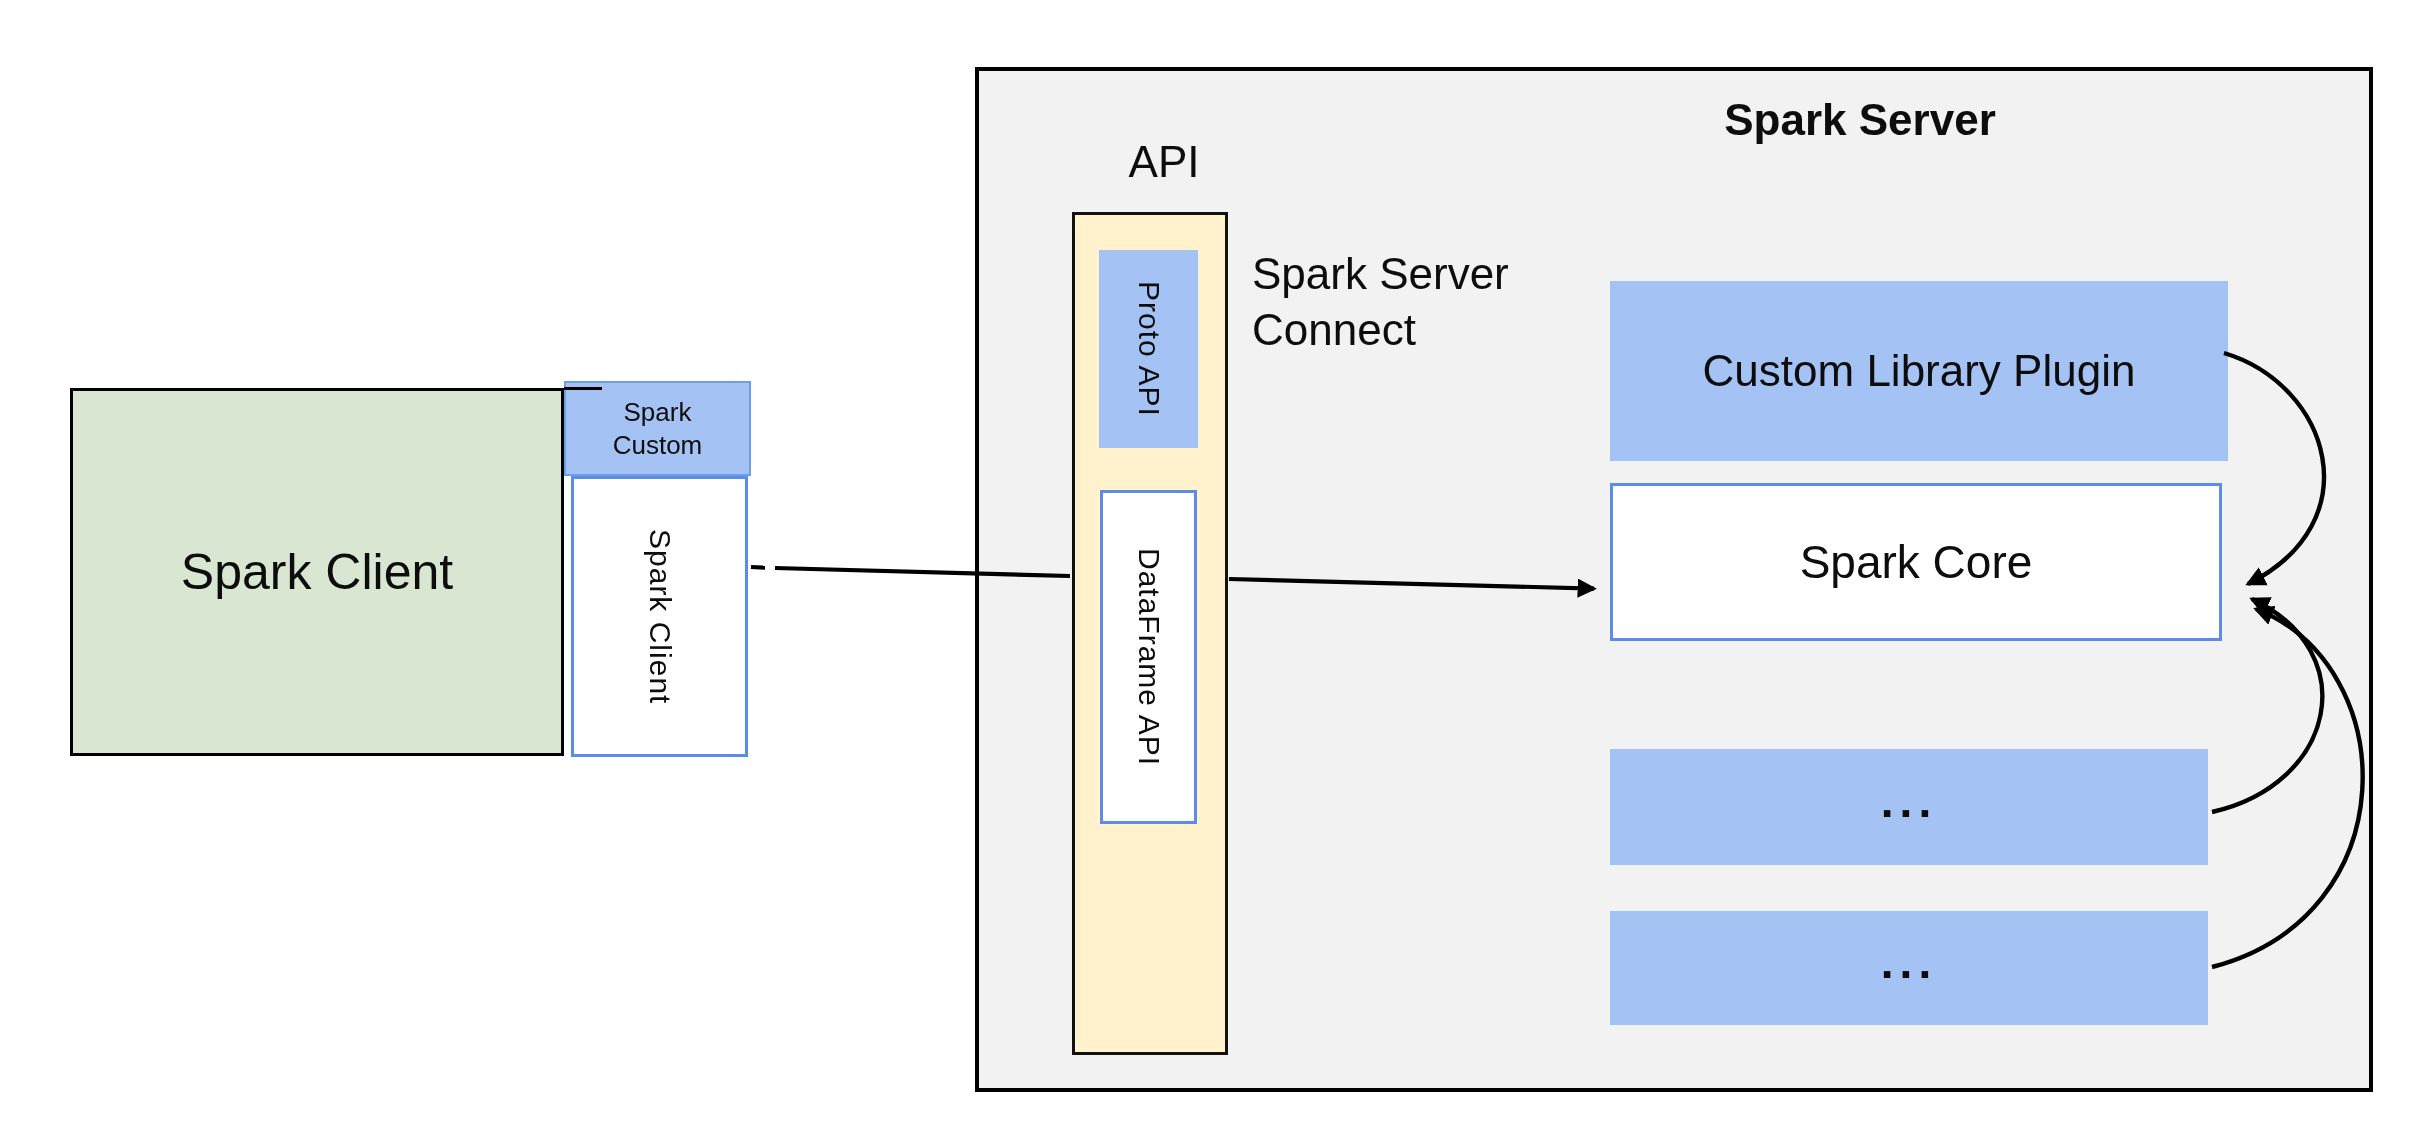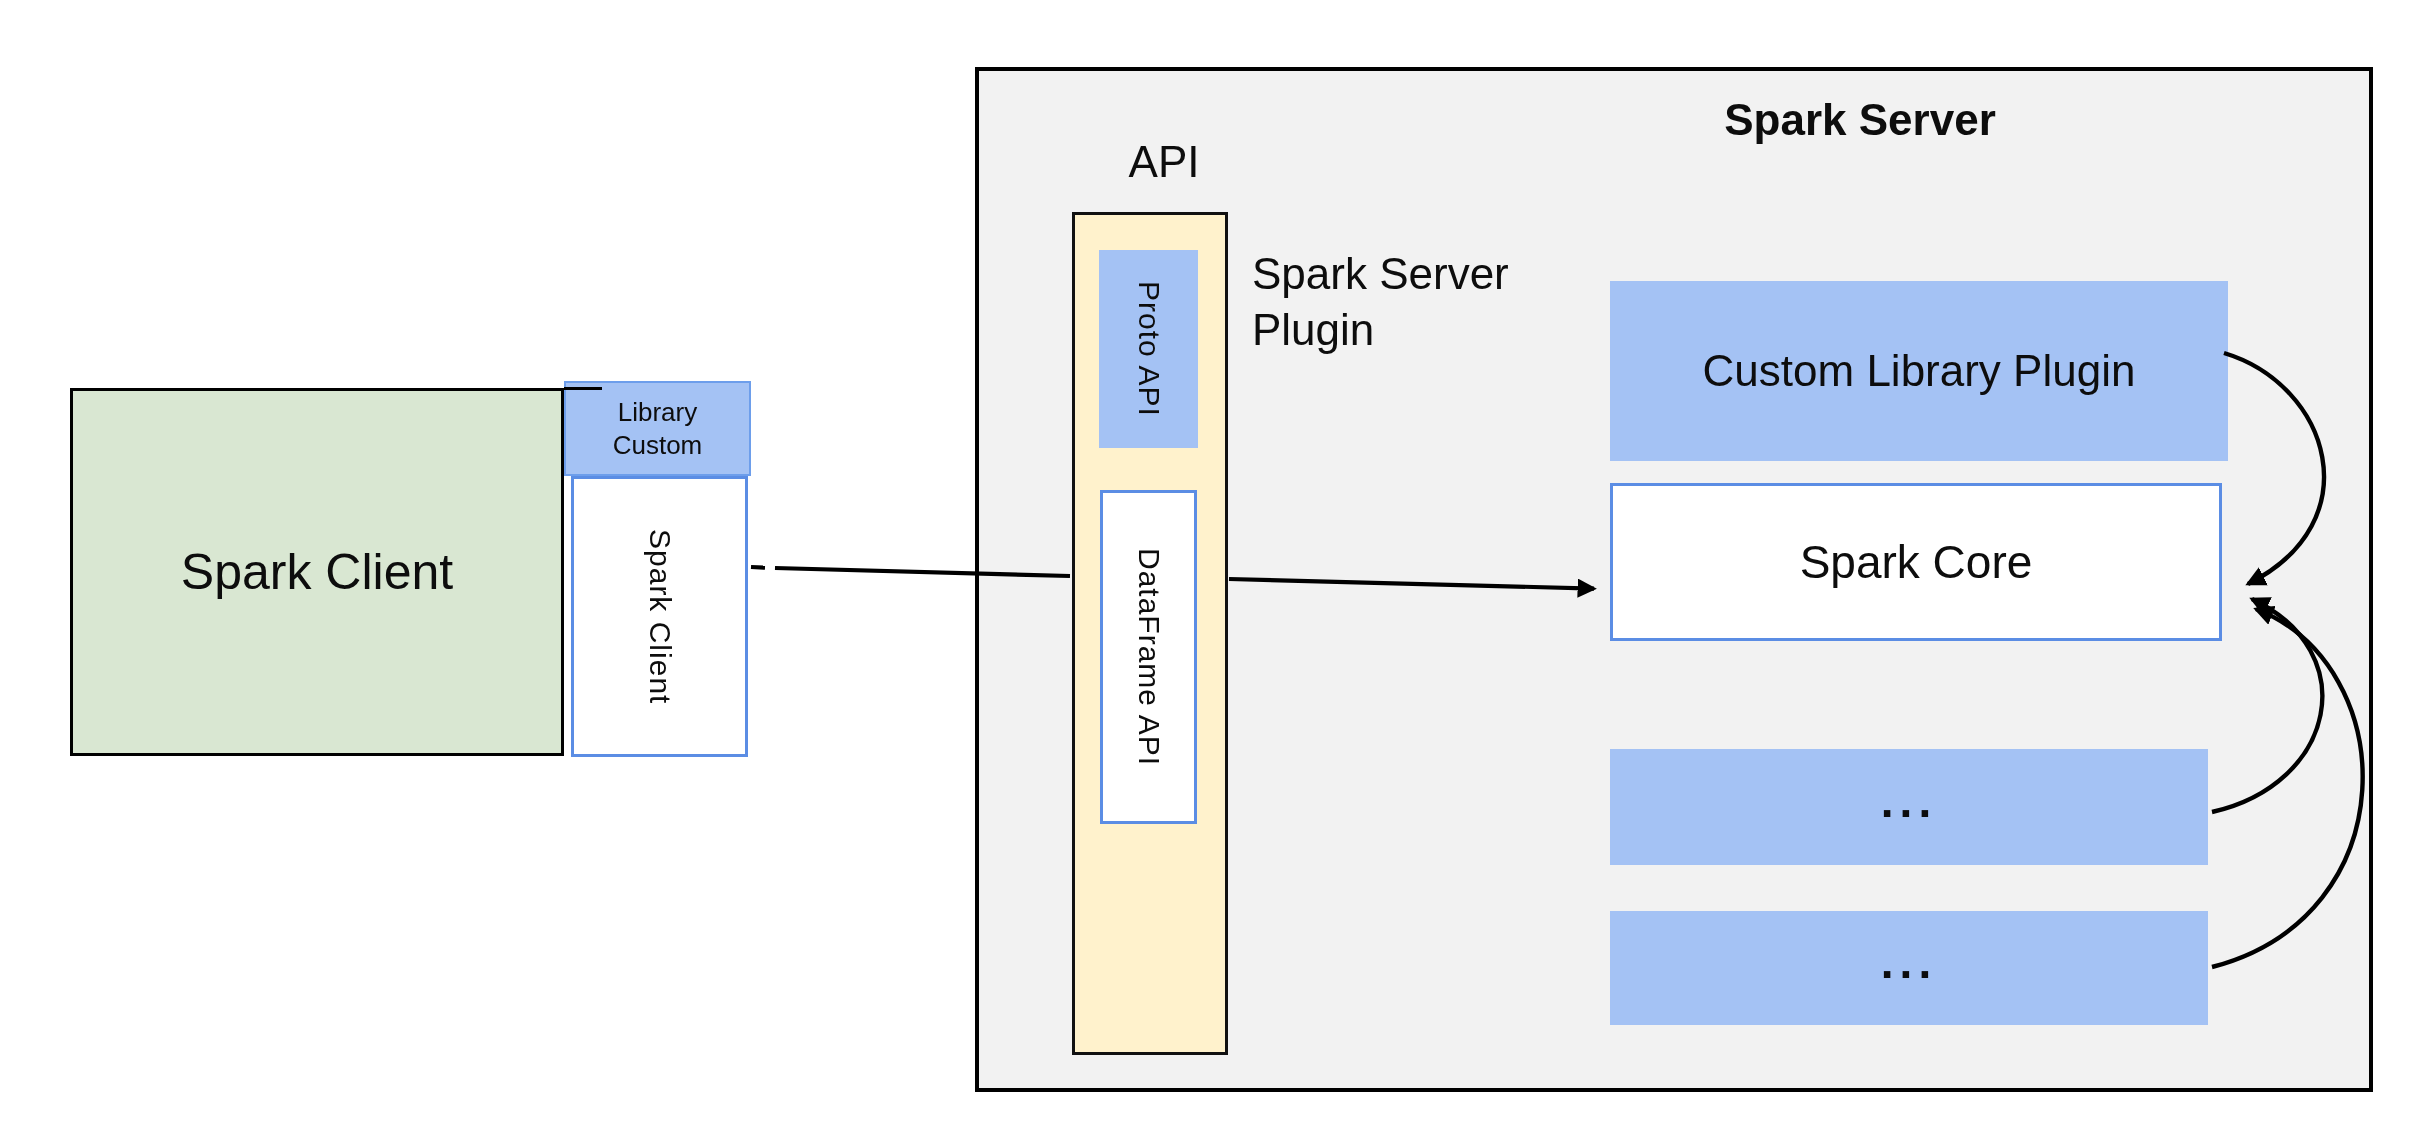--- a/index.html
+++ b/index.html
@@ -79,40 +79,40 @@
   <div class="box blue-fill center" style="left:1099px;top:250px;width:99px;height:198px;">
     <span class="vtext v-label">Proto API</span>
   </div>
 
   <div class="box white-blue center" style="left:1100px;top:490px;width:97px;height:334px;">
     <span class="vtext v-label">DataFrame API</span>
   </div>
 
   <div class="caption" style="left:1252px;top:246px;width:340px;">
     <span>Spark Server</span><br>
-    <span>Plugin</span>
+    <span>Connect</span>
   </div>
 
   <div class="box blue-fill center title-md" style="left:1610px;top:281px;width:618px;height:180px;">Custom Library Plugin</div>
 
   <div class="box white-blue center" style="left:1610px;top:483px;width:612px;height:158px;font-size:46px;">Spark Core</div>
 
   <div class="box blue-fill center dots" style="left:1610px;top:749px;width:598px;height:116px;">...</div>
 
   <div class="box blue-fill center dots" style="left:1610px;top:911px;width:598px;height:114px;">...</div>
 
   <div class="box green-box center title-lg" style="left:70px;top:388px;width:494px;height:368px;z-index:1;">
     <div>
       <span>Spark Client</span><br>
     </div>
   </div>
 
   <div class="box pkg-box center label-sm" style="left:564px;top:381px;width:187px;height:95px;z-index:2;">
     <div>
-      <span>Library</span><br>
+      <span>Spark</span><br>
       <span>Custom</span>
     </div>
   </div>
 
   <div class="line-overlap" style="left:564px;top:387px;width:38px;height:3px;"></div>
 
   <div class="box white-blue center" style="left:571px;top:476px;width:177px;height:281px;z-index:3;">
     <span class="vtext v-label">Spark Client</span>
   </div>
 

